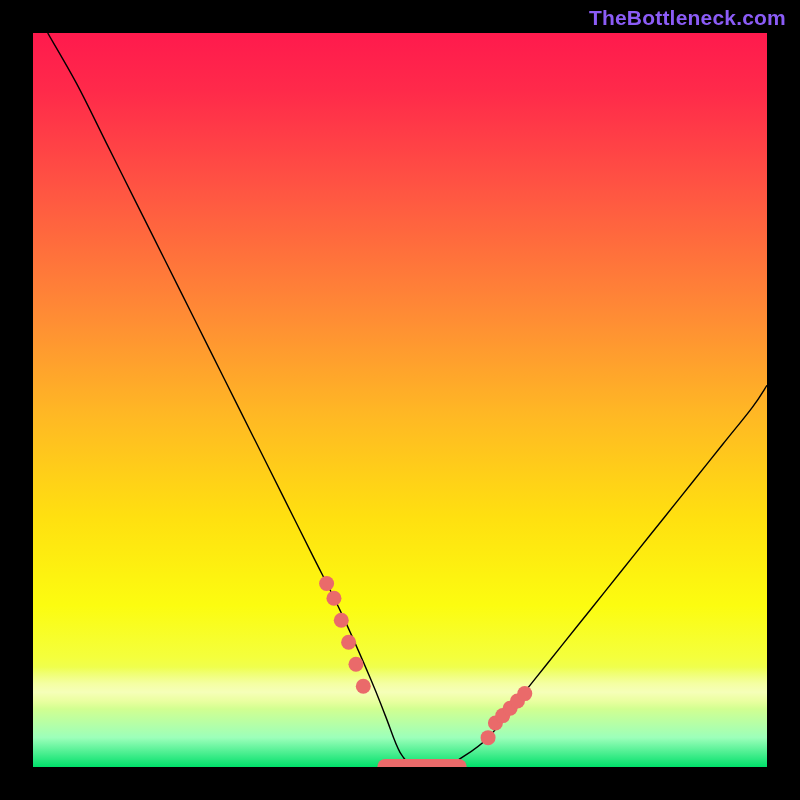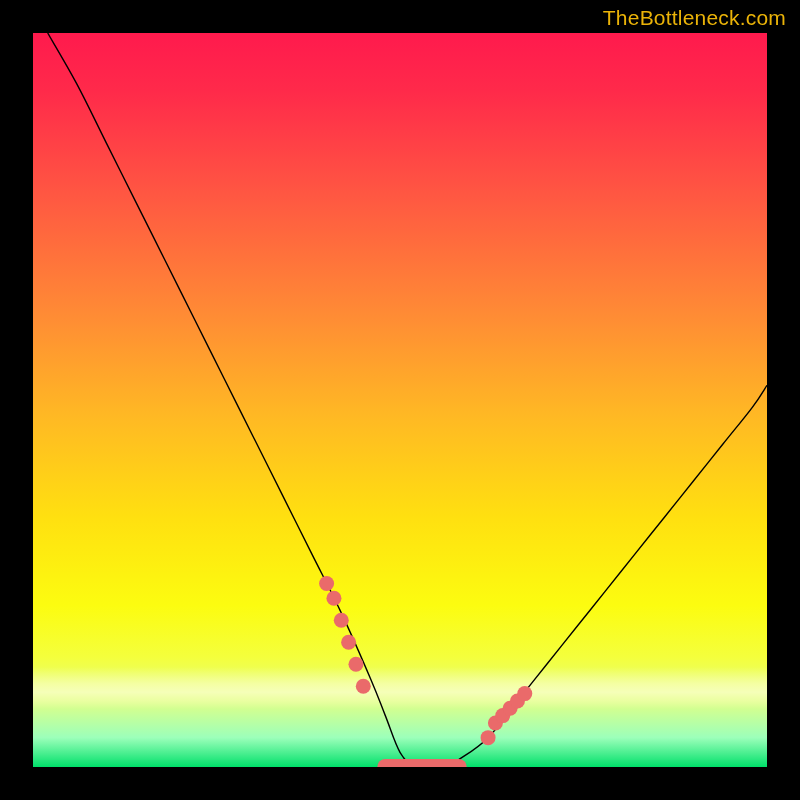--- a/index.html
+++ b/index.html
@@ -56,22 +56,22 @@
     width: 734px;
     height: 734px;
     pointer-events: none;
   }
   .watermark {
     position: absolute;
     top: 6px;
     right: 14px;
     font-family: Arial, Helvetica, sans-serif;
     font-size: 21px;
-    font-weight: 400;
-    color: #eab308;
+    font-weight: 700;
+    color: #8b5cf6;
     letter-spacing: 0.2px;
     user-select: none;
   }
   .curve {
     fill: none;
     stroke: #000;
     stroke-width: 1.4;
   }
   .marker {
     fill: #ea6a6a;

